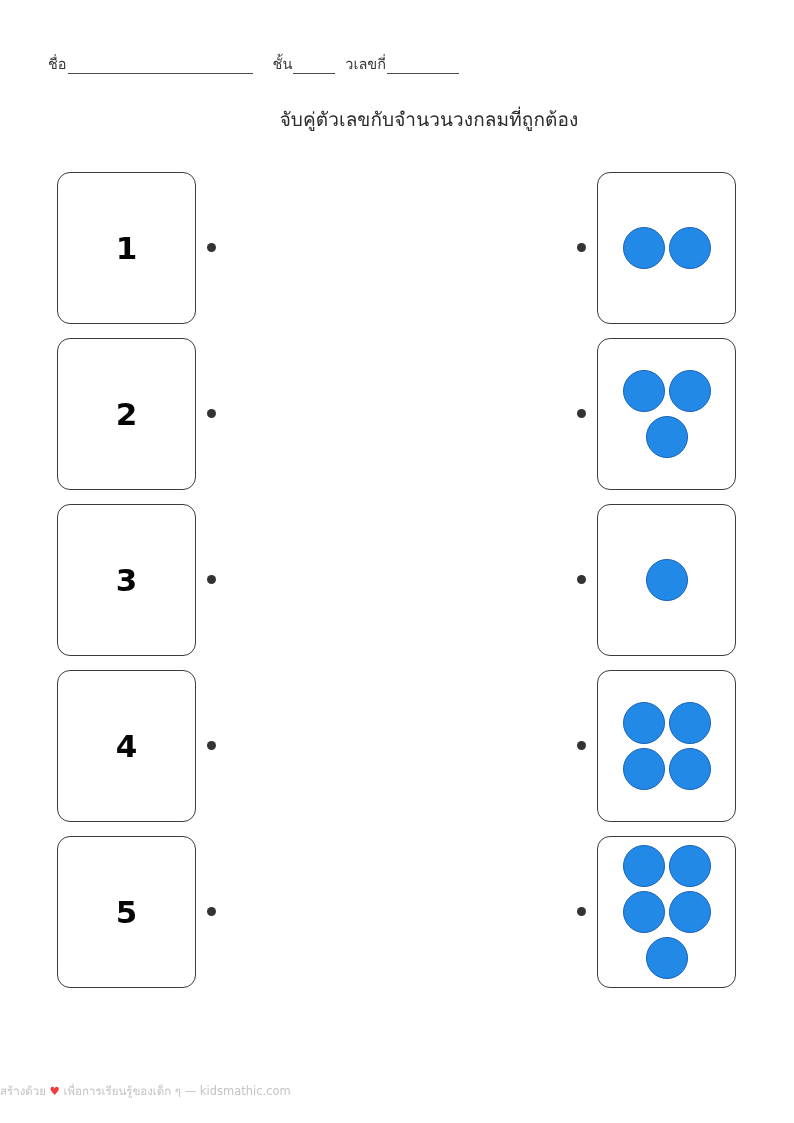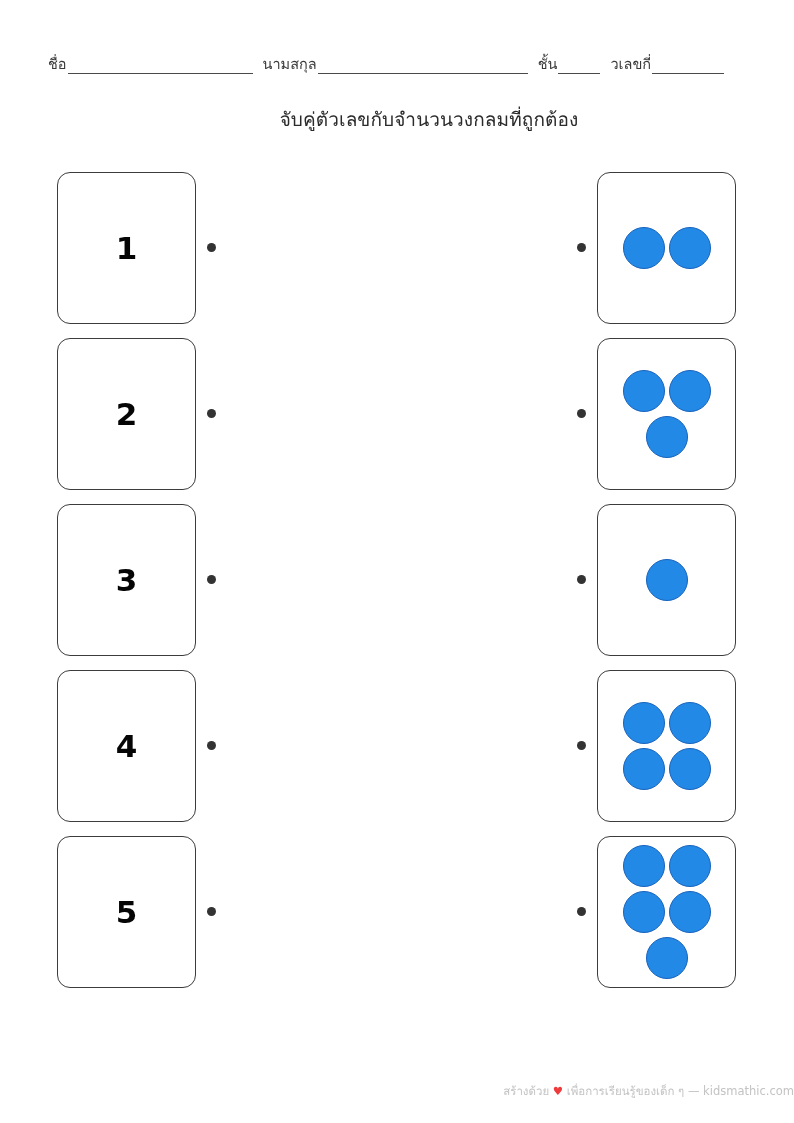--- a/index.html
+++ b/index.html
@@ -134,42 +134,38 @@
     border: 1.6px solid #1763bd;
     box-sizing: border-box;
   }
 
   
   .footer {
     position: absolute;
     bottom: 23px;
     left: 0;
     width: 794px;
-    text-align: right;
+    text-align: left;
     font-size: 11.5px;
     color: #c3c3c3;
   }
   .footer .heart { color: #ee3b3b; }
   .footer span { vertical-align: middle; }
 </style>
 </head>
 <body>
 
 <div class="page">
 
   <div class="namebar">
     <div class="field">
       <span class="field-label">ชื่อ</span>
       <span class="field-blank blank-name"></span>
     </div>
     <div class="gap-sm"></div>
-    <div class="field">
-      <span class="field-label">นามสกุล</span>
-      <span class="field-blank blank-sur"></span>
-    </div>
     <div class="gap-sm"></div>
     <div class="field">
       <span class="field-label">ชั้น</span>
       <span class="field-blank blank-class"></span>
     </div>
     <div class="gap-sm"></div>
     <div class="field">
       <span class="field-label">วเลขกี่</span>
       <span class="field-blank blank-no"></span>
     </div>

